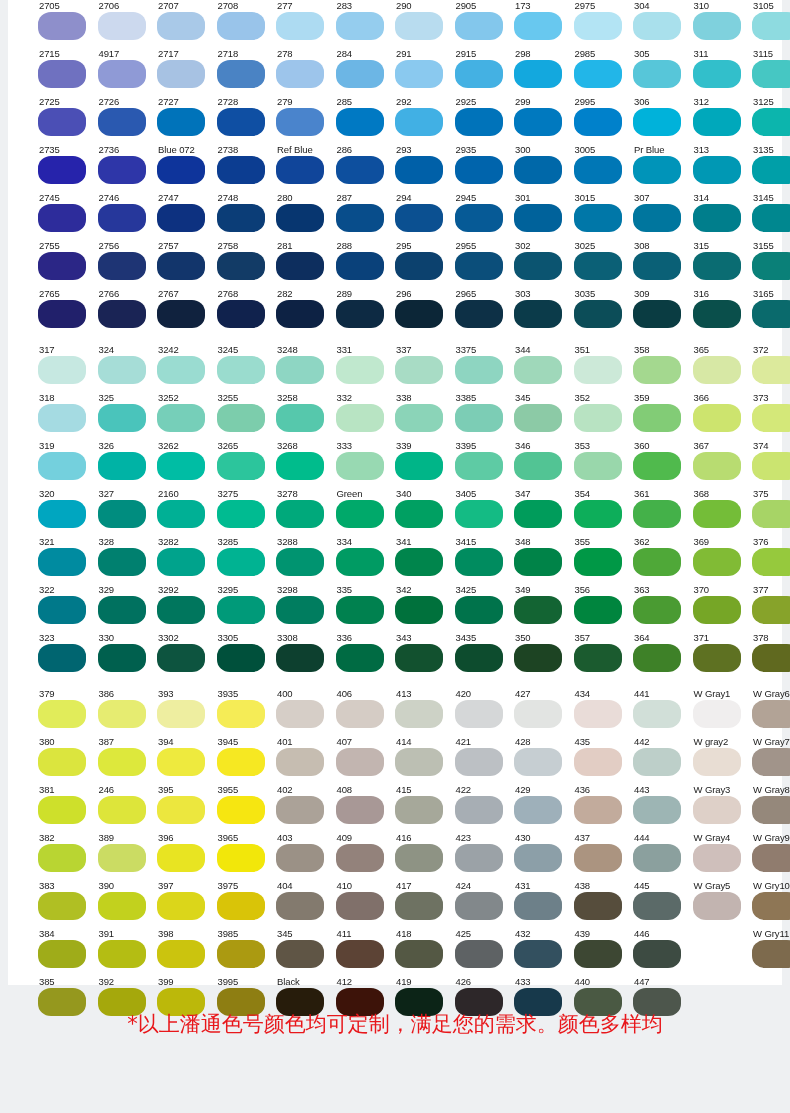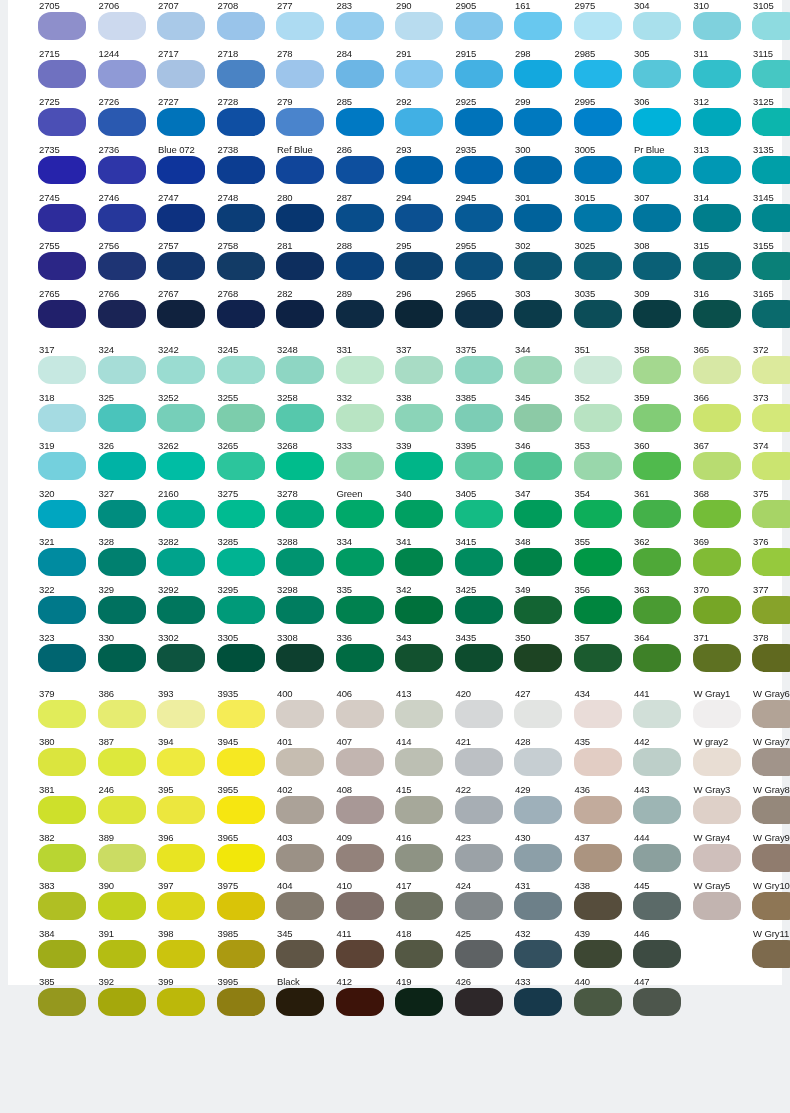--- a/index.html
+++ b/index.html
@@ -101,21 +101,21 @@
           </div>
           <div class="cell">
             <span class="swatch-label">290</span>
             <span class="swatch" style="background: rgb(184, 220, 239);"></span>
           </div>
           <div class="cell">
             <span class="swatch-label">2905</span>
             <span class="swatch" style="background: rgb(131, 199, 236);"></span>
           </div>
           <div class="cell">
-            <span class="swatch-label">161</span>
+            <span class="swatch-label">173</span>
             <span class="swatch" style="background: rgb(104, 200, 239);"></span>
           </div>
           <div class="cell">
             <span class="swatch-label">2975</span>
             <span class="swatch" style="background: rgb(179, 228, 244);"></span>
           </div>
           <div class="cell">
             <span class="swatch-label">304</span>
             <span class="swatch" style="background: rgb(169, 224, 236);"></span>
           </div>
@@ -127,21 +127,21 @@
             <span class="swatch-label">3105</span>
             <span class="swatch" style="background: rgb(142, 219, 224);"></span>
           </div>
         </div>
         <div class="grid-row">
           <div class="cell">
             <span class="swatch-label">2715</span>
             <span class="swatch" style="background: rgb(111, 113, 192);"></span>
           </div>
           <div class="cell">
-            <span class="swatch-label">1244</span>
+            <span class="swatch-label">4917</span>
             <span class="swatch" style="background: rgb(143, 154, 214);"></span>
           </div>
           <div class="cell">
             <span class="swatch-label">2717</span>
             <span class="swatch" style="background: rgb(167, 194, 227);"></span>
           </div>
           <div class="cell">
             <span class="swatch-label">2718</span>
             <span class="swatch" style="background: rgb(74, 131, 196);"></span>
           </div>
@@ -1211,15 +1211,16 @@
           </div>
           <div class="cell empty">
             <span class="swatch-label"></span>
             <span class="swatch"></span>
           </div>
         </div>
       </div>
     </div>
 
   <div class="footer-note">
+    <span class="footer-line">*以上潘通色号颜色均可定制，满足您的需求。颜色多样均</span>
   </div>
 
 </div>
 
 </body></html>

